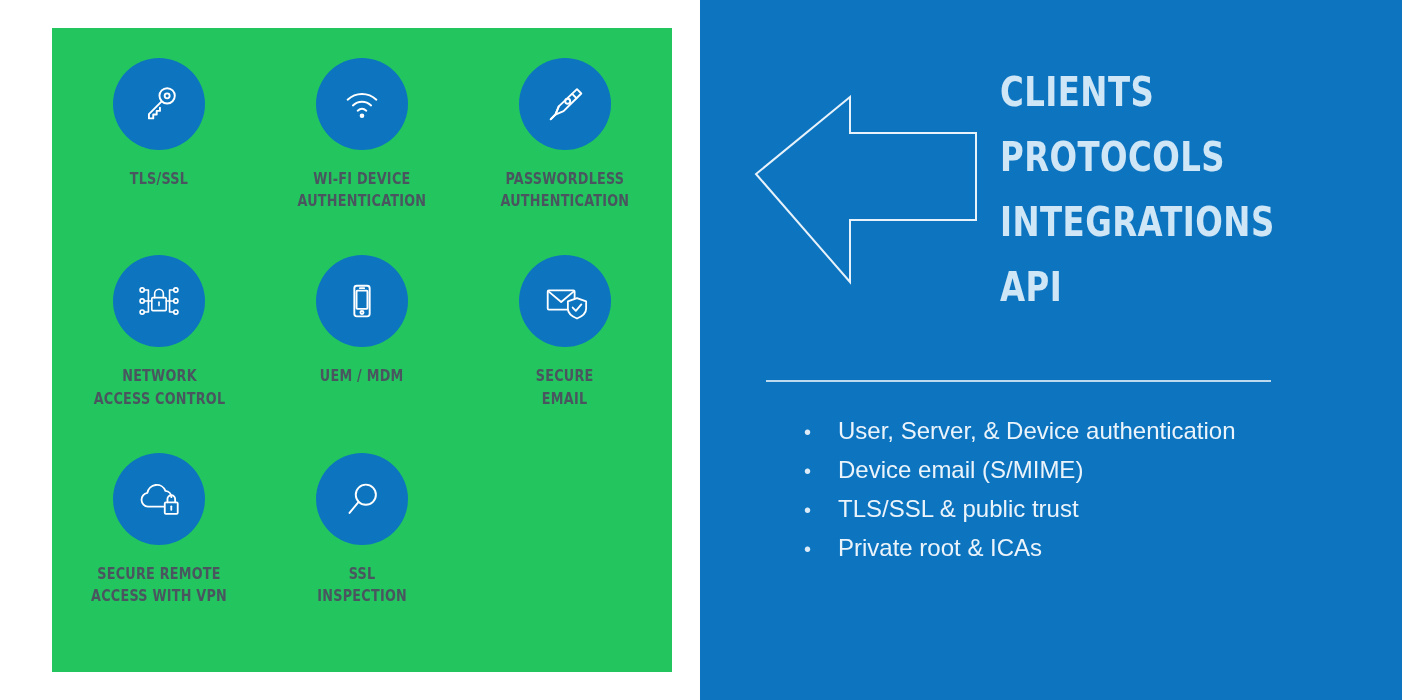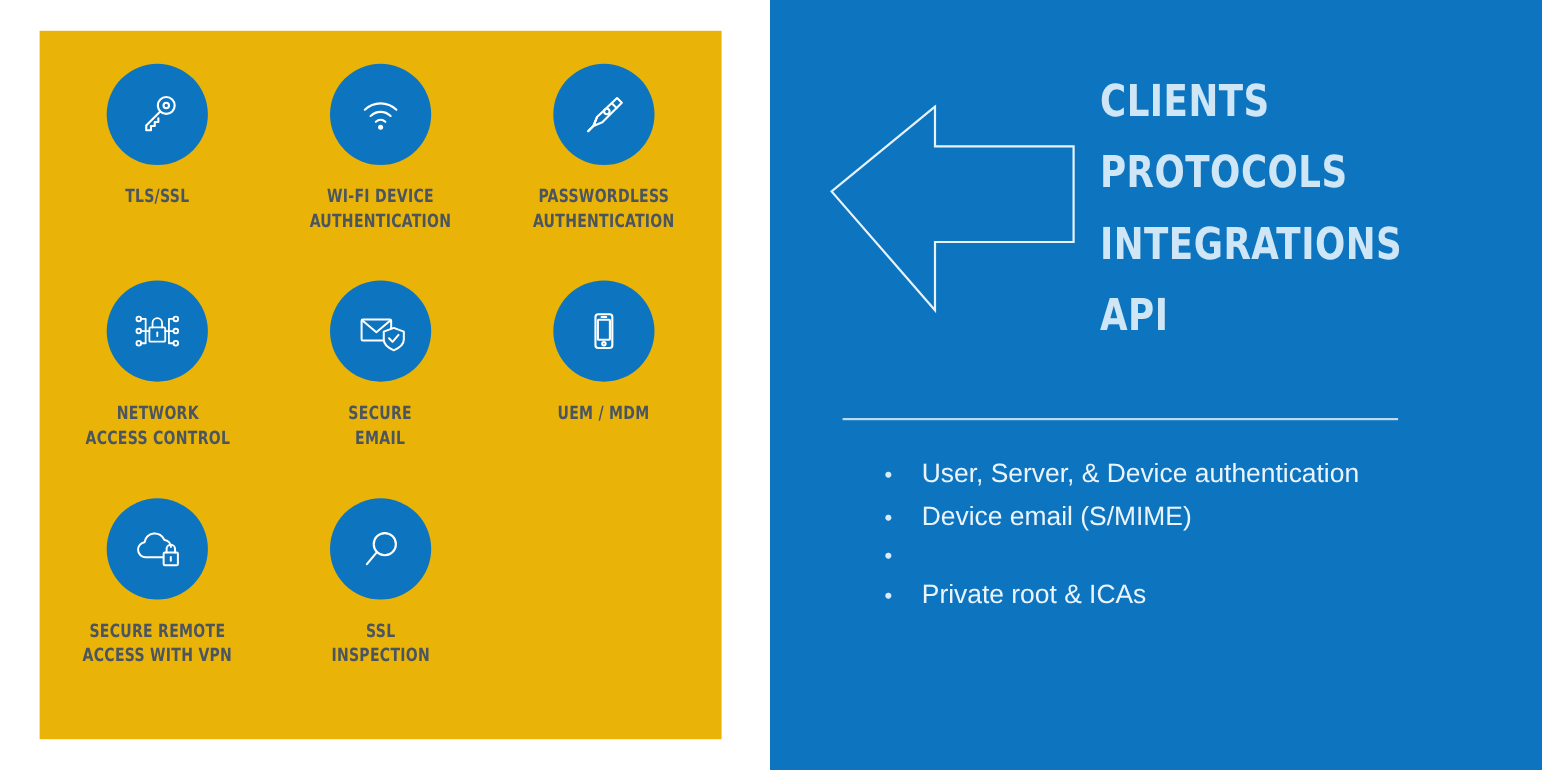--- a/index.html
+++ b/index.html
@@ -17,23 +17,23 @@
 
   
   #left-panel {
     position: absolute;
     left: 0; top: 0;
     width: 700px; height: 700px;
     background: #ffffff;
   }
   #icon-card {
     position: absolute;
-    left: 36px; top: 28px;
+    left: 52px; top: 28px;
     width: 620px; height: 644px;
-    background: #eab308;
+    background: #22c55e;
   }
   #icon-grid {
     position: absolute;
     left: 0; top: 0;
     width: 620px; height: 644px;
     display: grid;
     grid-template-columns: repeat(3, 1fr);
     grid-template-rows: repeat(3, 1fr);
     padding: 30px 6px 22px 6px;
     box-sizing: border-box;
@@ -199,41 +199,41 @@
             <path d="M37 26 H33.5"></path>
             <path d="M41.3 37.5 H37 V26"></path>
           </svg>
         </div>
         <div class="icon-label">NETWORK
 ACCESS CONTROL</div>
       </div>
 
       <div class="icon-cell">
         <div class="icon-circle">
+          <svg width="46" height="46" viewBox="0 0 48 48" fill="none" stroke="#ffffff" stroke-width="2" stroke-linecap="round" stroke-linejoin="round">
+            <rect x="16" y="8" width="16" height="32" rx="2.6"></rect>
+            <rect x="18.3" y="13.2" width="11.4" height="19" rx="0.8"></rect>
+            <path d="M21.8 10.6 h4.4"></path>
+            <circle cx="24" cy="36" r="1.6"></circle>
+          </svg>
+        </div>
+        <div class="icon-label">UEM / MDM</div>
+      </div>
+
+      <div class="icon-cell">
+        <div class="icon-circle">
           <svg width="48" height="48" viewBox="0 0 50 50" fill="none" stroke="#ffffff" stroke-width="1.9" stroke-linecap="round" stroke-linejoin="round">
             <rect x="7" y="14" width="28" height="20" rx="1.2"></rect>
             <path d="M7.8 15 L21 26 L34.2 15"></path>
             <path d="M28 25.5 L37.5 22 L47 25.5 v7.5 c0 5.2 -5.2 8.4 -9.5 10.2 C33.2 41.4 28 38.2 28 33 Z" fill="#0d75c0"></path>
             <path d="M33 31.8 L36.3 35.2 L42 28.6"></path>
           </svg>
         </div>
         <div class="icon-label">SECURE
 EMAIL</div>
-      </div>
-
-      <div class="icon-cell">
-        <div class="icon-circle">
-          <svg width="46" height="46" viewBox="0 0 48 48" fill="none" stroke="#ffffff" stroke-width="2" stroke-linecap="round" stroke-linejoin="round">
-            <rect x="16" y="8" width="16" height="32" rx="2.6"></rect>
-            <rect x="18.3" y="13.2" width="11.4" height="19" rx="0.8"></rect>
-            <path d="M21.8 10.6 h4.4"></path>
-            <circle cx="24" cy="36" r="1.6"></circle>
-          </svg>
-        </div>
-        <div class="icon-label">UEM / MDM</div>
       </div>
 
       <div class="icon-cell">
         <div class="icon-circle">
           <svg width="48" height="48" viewBox="0 0 50 50" fill="none" stroke="#ffffff" stroke-width="1.9" stroke-linecap="round" stroke-linejoin="round">
             <path d="M33 33 H13.5 a7.2 7.2 0 0 1 -0.6 -14.3 a9.8 9.8 0 0 1 18.8 -2.2 a6.9 6.9 0 0 1 6.2 6.6"></path>
             <rect x="31" y="28.5" width="13.5" height="12" rx="1.2" fill="#0d75c0"></rect>
             <path d="M33.8 28.5 v-3.4 a4 4 0 0 1 8 0 v3.4"></path>
             <path d="M37.8 32.6 v3.6"></path>
           </svg>
@@ -277,19 +277,20 @@
     <li>
       <span class="bullet-dot">•</span>
       <span>User, Server, &amp; Device authentication</span>
     </li>
     <li>
       <span class="bullet-dot">•</span>
       <span>Device email (S/MIME)</span>
     </li>
     <li>
       <span class="bullet-dot">•</span>
+      <span>TLS/SSL &amp; public trust</span>
     </li>
     <li>
       <span class="bullet-dot">•</span>
       <span>Private root  &amp; ICAs</span>
     </li>
   </ul>
 </div>
 
 </body></html>

